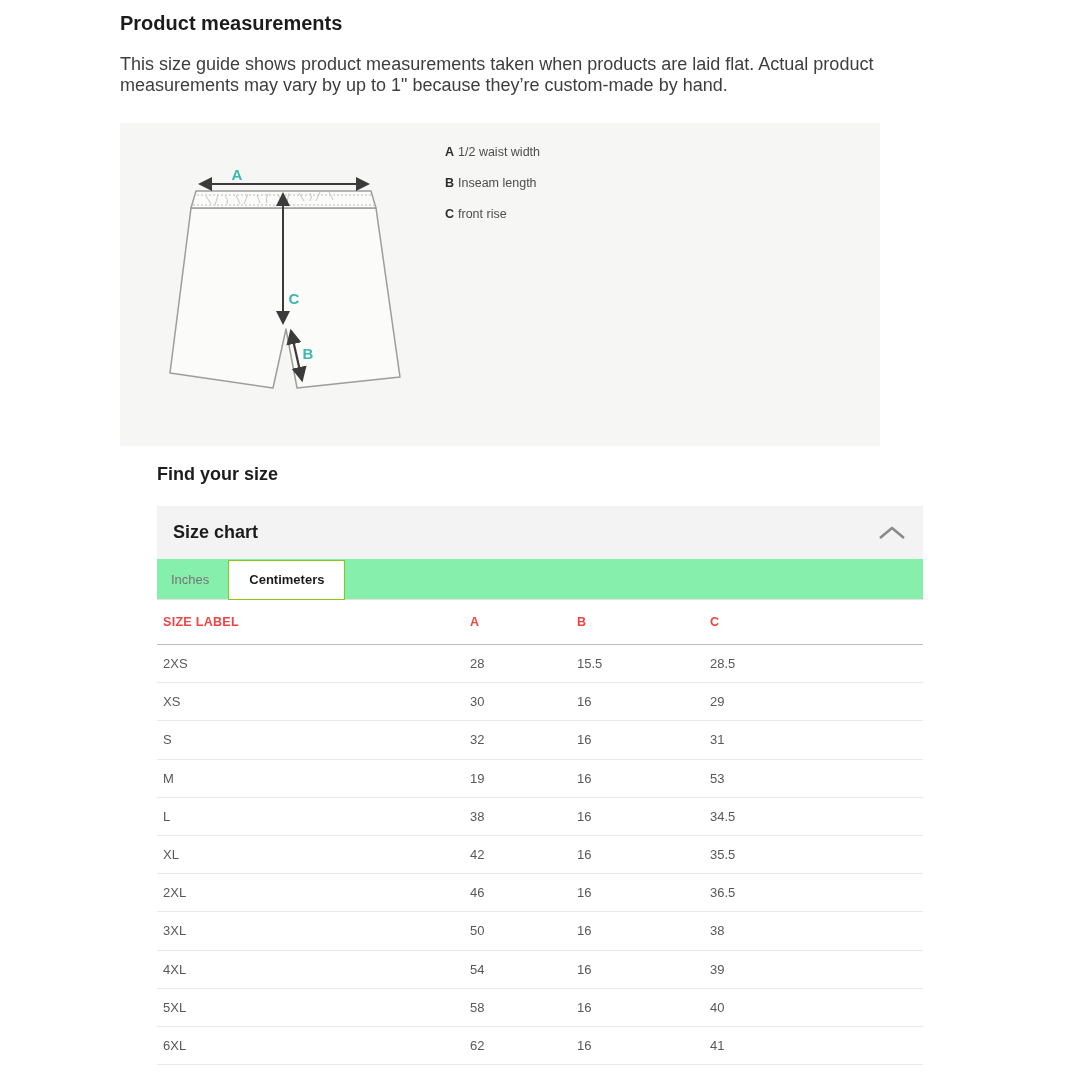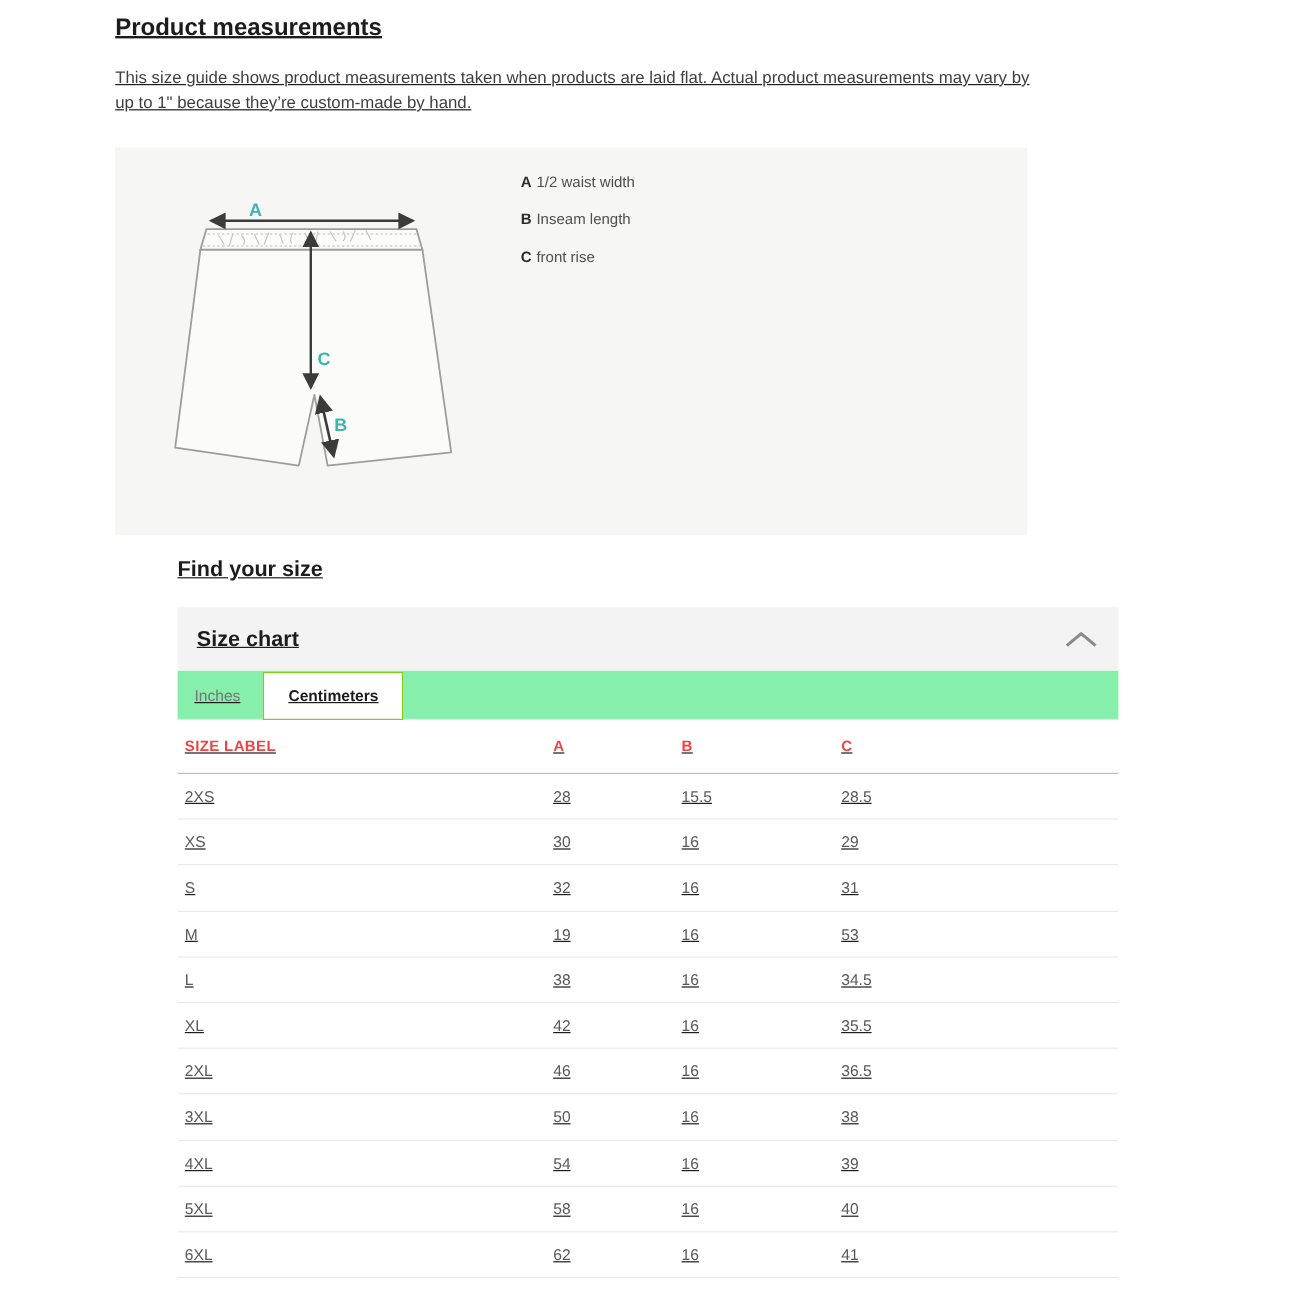--- a/index.html
+++ b/index.html
@@ -2,44 +2,44 @@
 <html><head>
 <meta charset="utf-8">
 <style>
   * { margin:0; padding:0; box-sizing:border-box; }
   html,body { background:#fff; }
   body {
     width:1080px; height:1080px; overflow:hidden;
     font-family:"Liberation Sans", sans-serif;
     color:#1d1d1d;
   }
-  .content { padding:0 96px;text-decoration:underline; }
+  .content { padding:0 120px; }
 
   .page-title {
     margin-top:12px;
     font-size:20px; font-weight:700; color:#1c1c1c;
   }
   .page-desc {
     margin-top:19px; width:762px;
-    font-size:14px; line-height:21px; color:#3e3e3e;
+    font-size:18px; line-height:21px; color:#3e3e3e;
   }
 
   
   .panel {
     position:relative; margin-top:27px;
     width:760px; height:323px;
     background:#f6f6f4;
   }
   .shorts-svg { position:absolute; left:40px; top:42px; }
-  .legend { position:absolute; left:338px; top:22px; }
+  .legend { position:absolute; left:325px; top:22px; }
   .legend-row { margin-bottom:17px; font-size:12.5px; color:#4e4e4e; }
   .legend-letter { font-weight:700; color:#2c2c2c; margin-right:4px; }
 
   
-  .lower { margin:0 52px; }
+  .lower { margin:0 37px; }
   .find-size-heading {
     margin-top:18px;
     font-size:18px; font-weight:700; color:#1c1c1c;
   }
   .chart-header {
     margin-top:21px; height:53px;
     background:#f3f3f3;
     display:flex; align-items:center; justify-content:space-between;
     padding:0 14px 0 16px;
     cursor:pointer;

